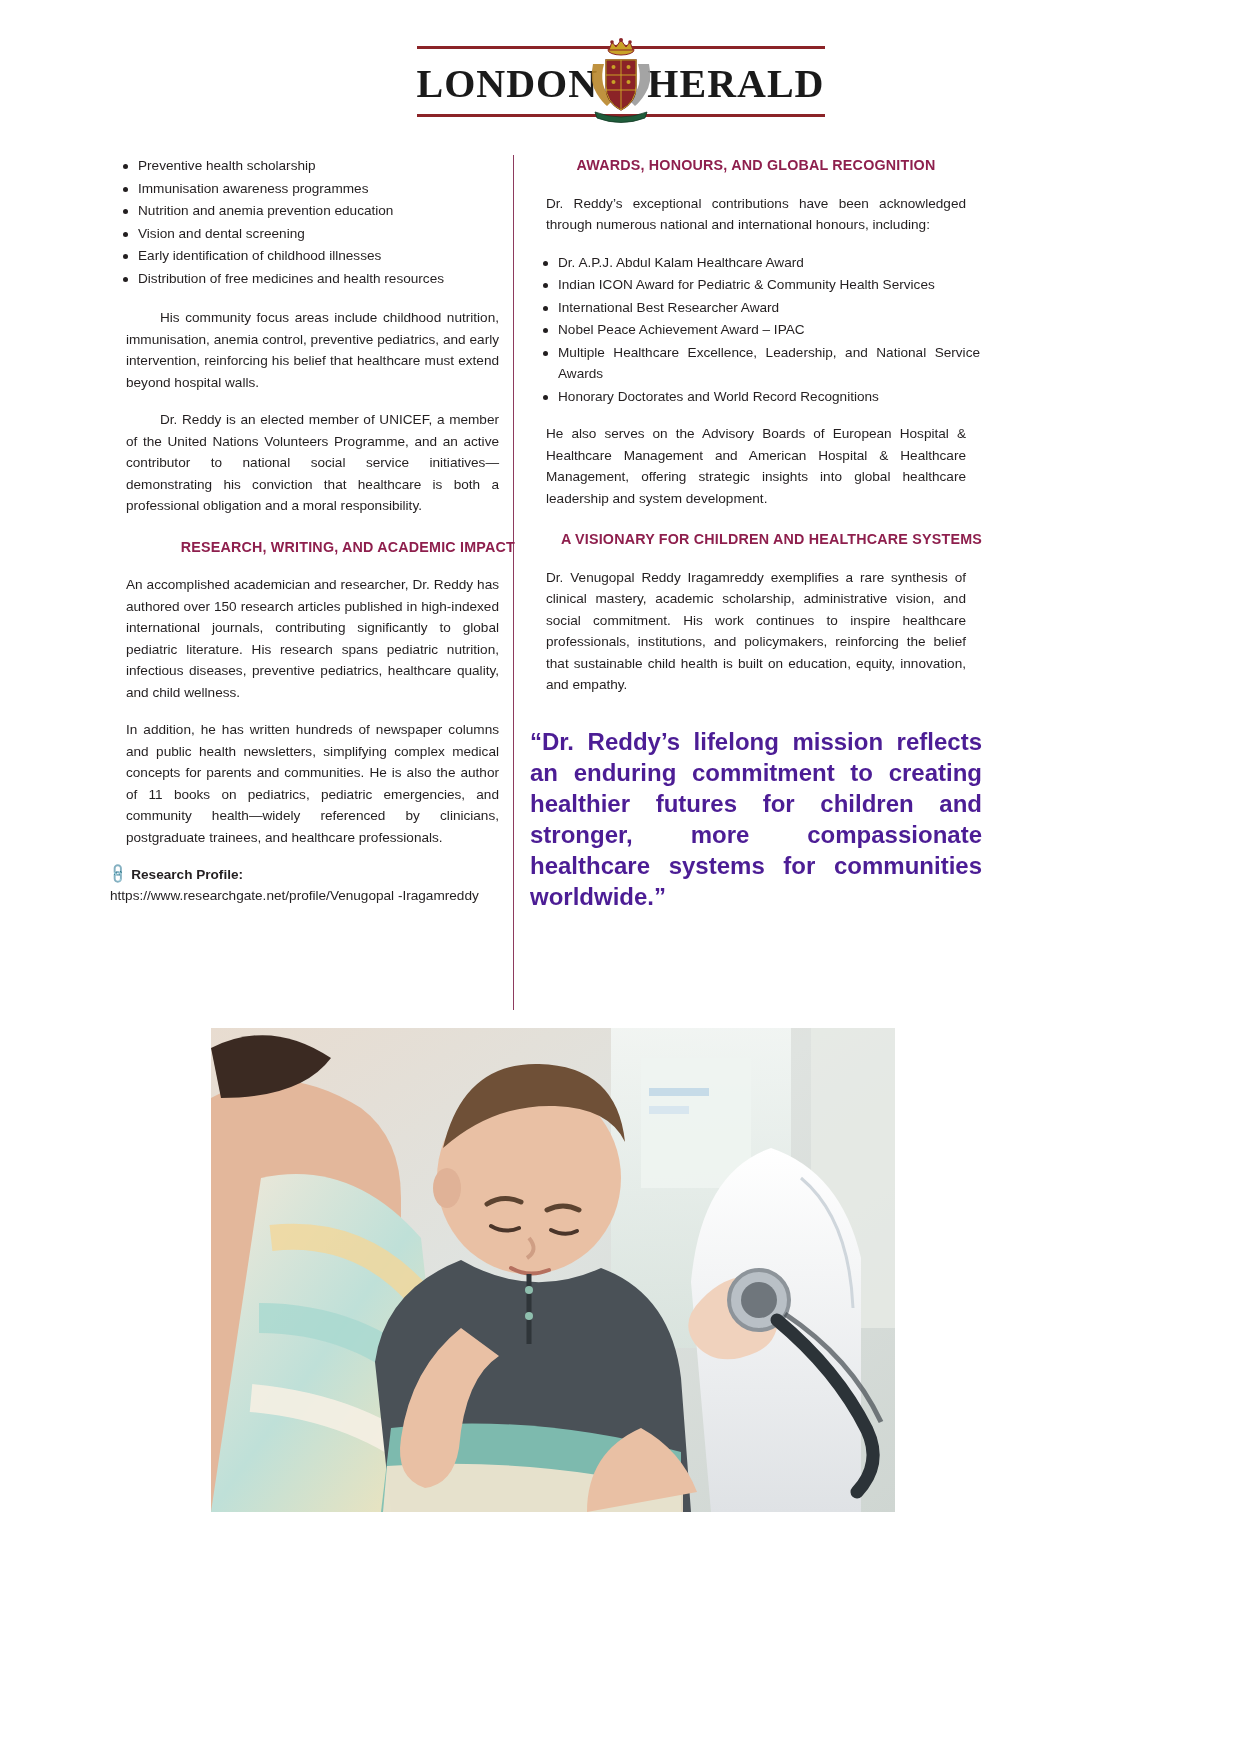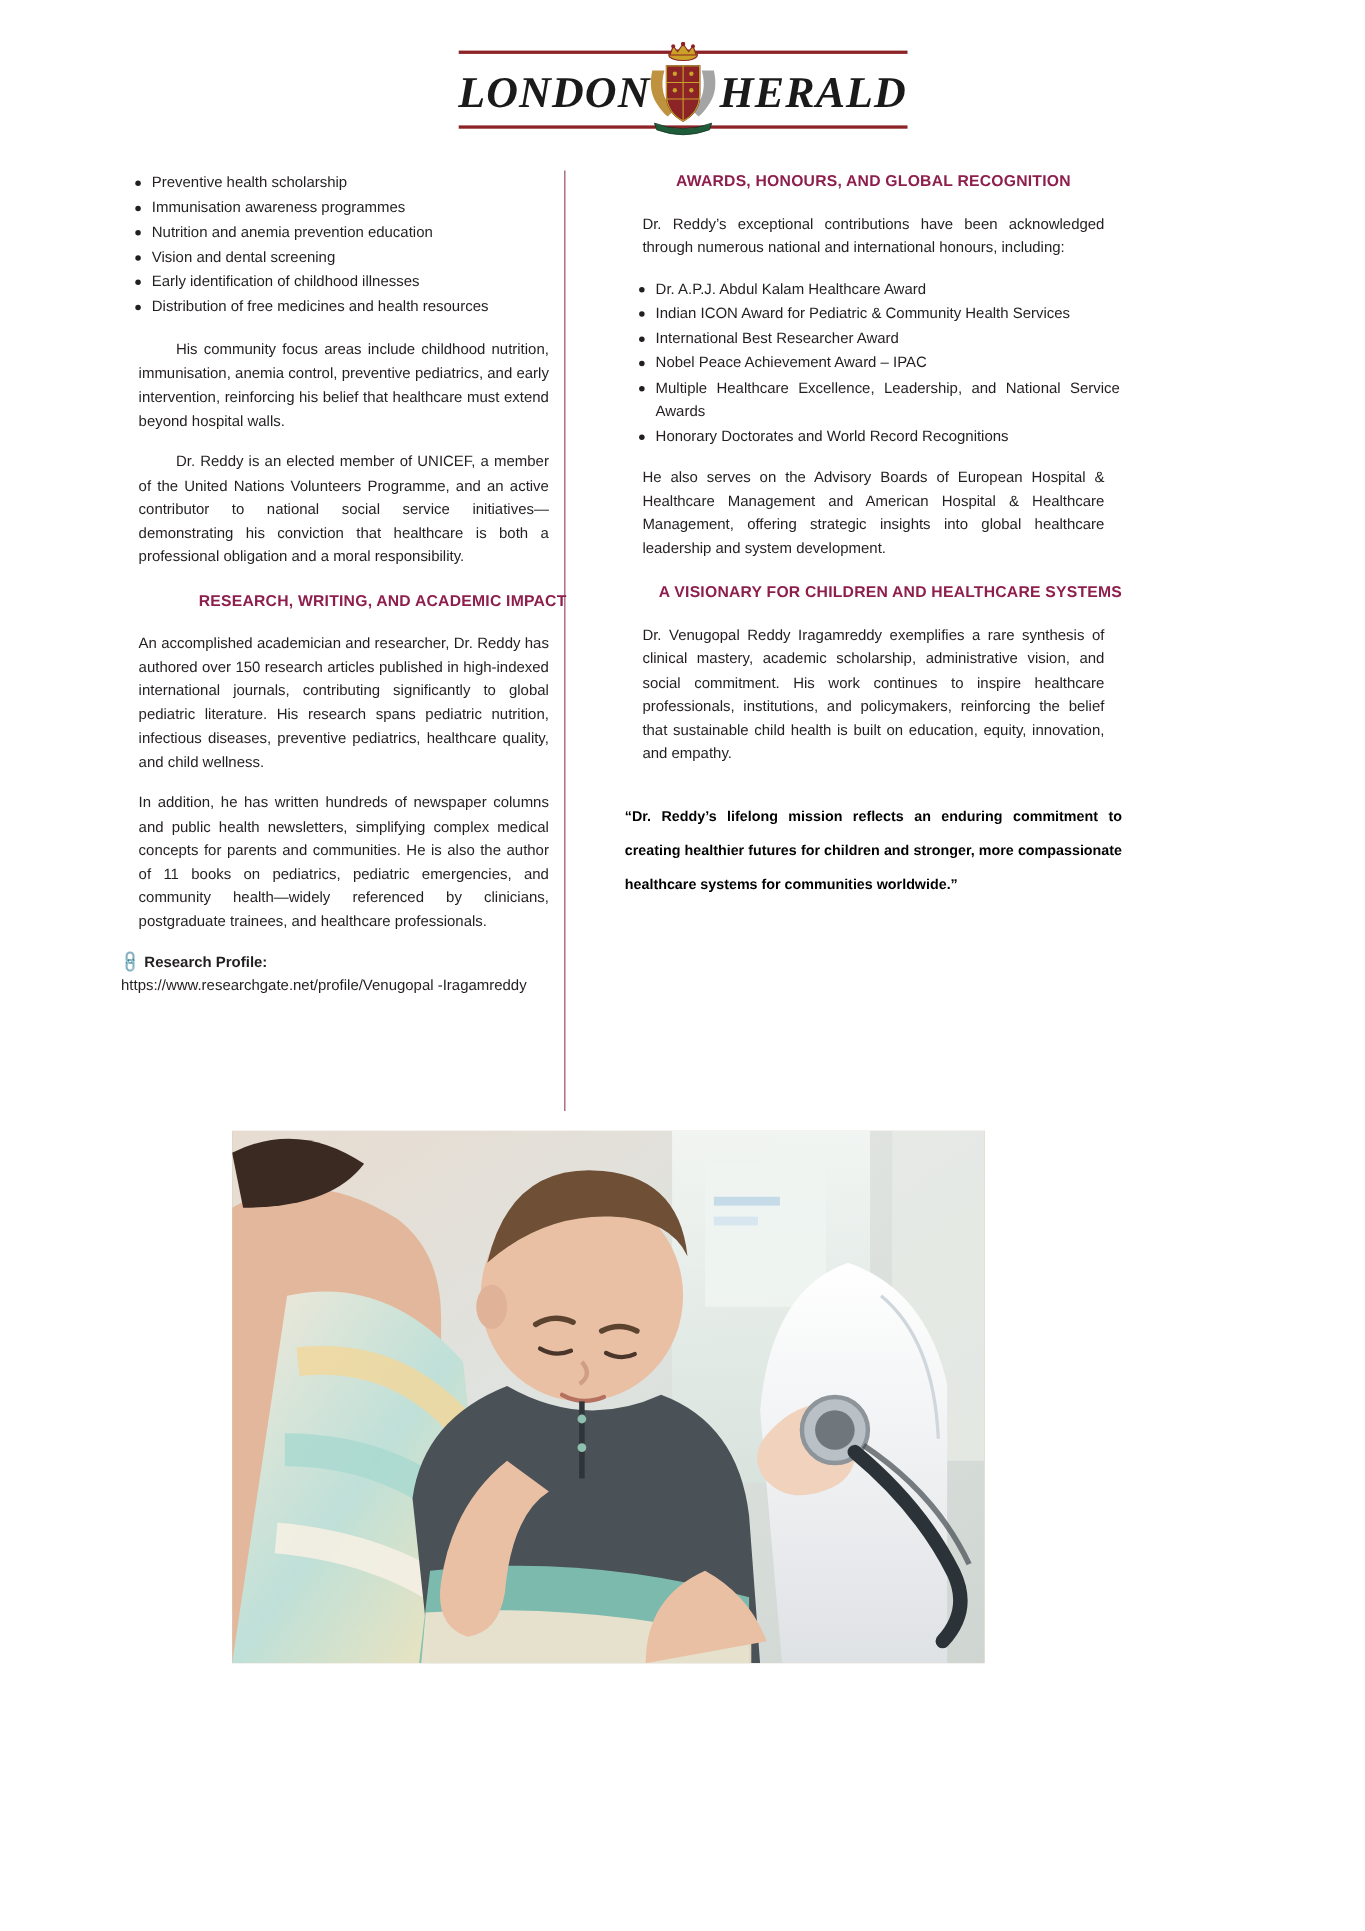--- a/index.html
+++ b/index.html
@@ -16,21 +16,20 @@
     overflow: hidden;
   }
 
   
   .masthead {
     position: absolute;
     top: 38px;
     left: 0;
     width: 100%;
     height: 90px;
-    font-style: italic;
   }
   .masthead-inner {
     position: relative;
     width: 408px;
     margin: 0 auto;
     height: 90px;
   }
   .rule-top {
     position: absolute;
     top: 8px;
@@ -79,21 +78,21 @@
   .col {
     position: absolute;
     top: 0;
     width: 405px;
     font-size: 13.6px;
     line-height: 21.5px;
     text-align: justify;
     color: #231f20;
   }
   .col.left { left: 110px; }
-  .col.right { left: 568px; width: 452px; }
+  .col.right { left: 530px; width: 452px; }
 
   .divider {
     position: absolute;
     left: 513px;
     top: 155px;
     width: 1px;
     height: 855px;
     background: #8e3b5f;
   }
 
@@ -152,22 +151,22 @@
   .profile-url {
     font-weight: normal;
     font-size: 13.6px;
     line-height: 21px;
     text-align: left;
     word-break: break-word;
   }
 
   .pullquote {
     margin-top: 30px;
-    color: #000000;
-    font-size: 13px;
+    color: #4c1d95;
+    font-size: 24px;
     line-height: 31px;
     font-weight: bold;
     text-align: justify;
   }
 
   
   .photo {
     position: absolute;
     left: 211px;
     top: 1028px;

